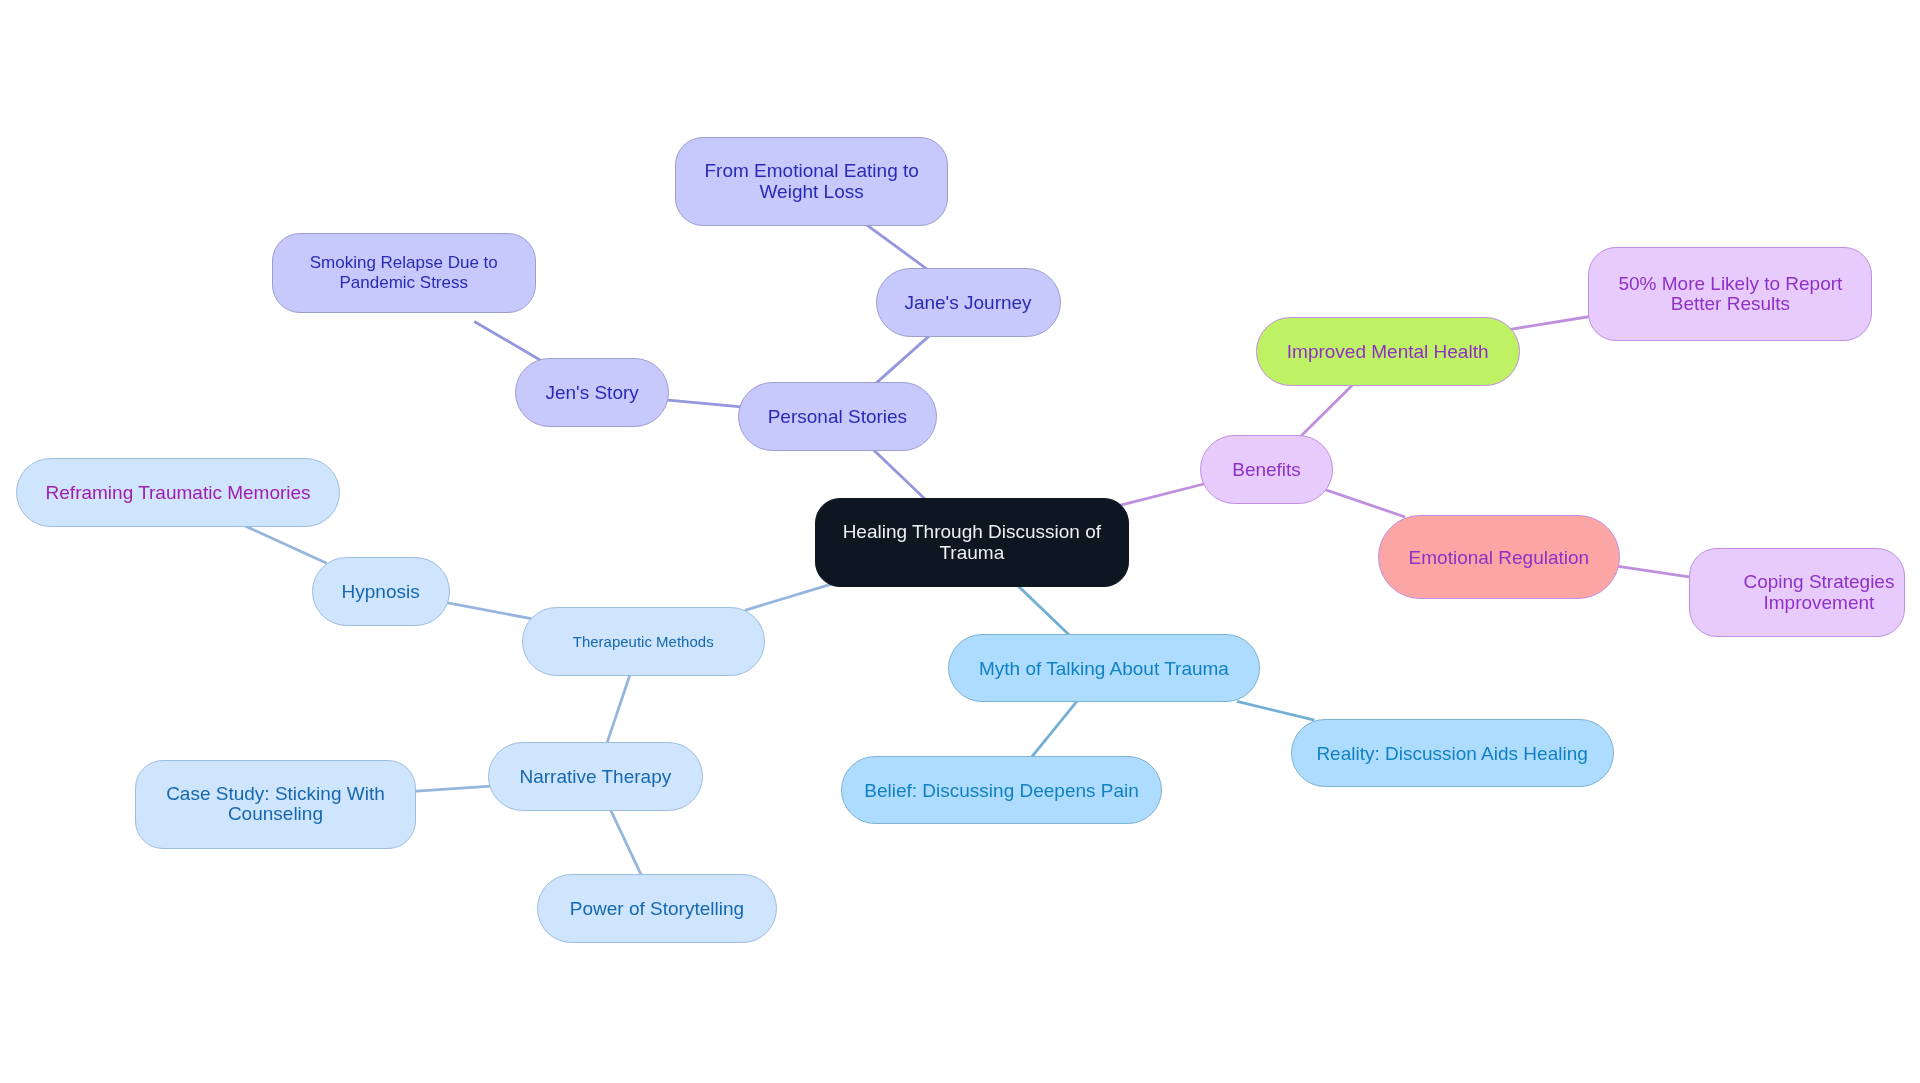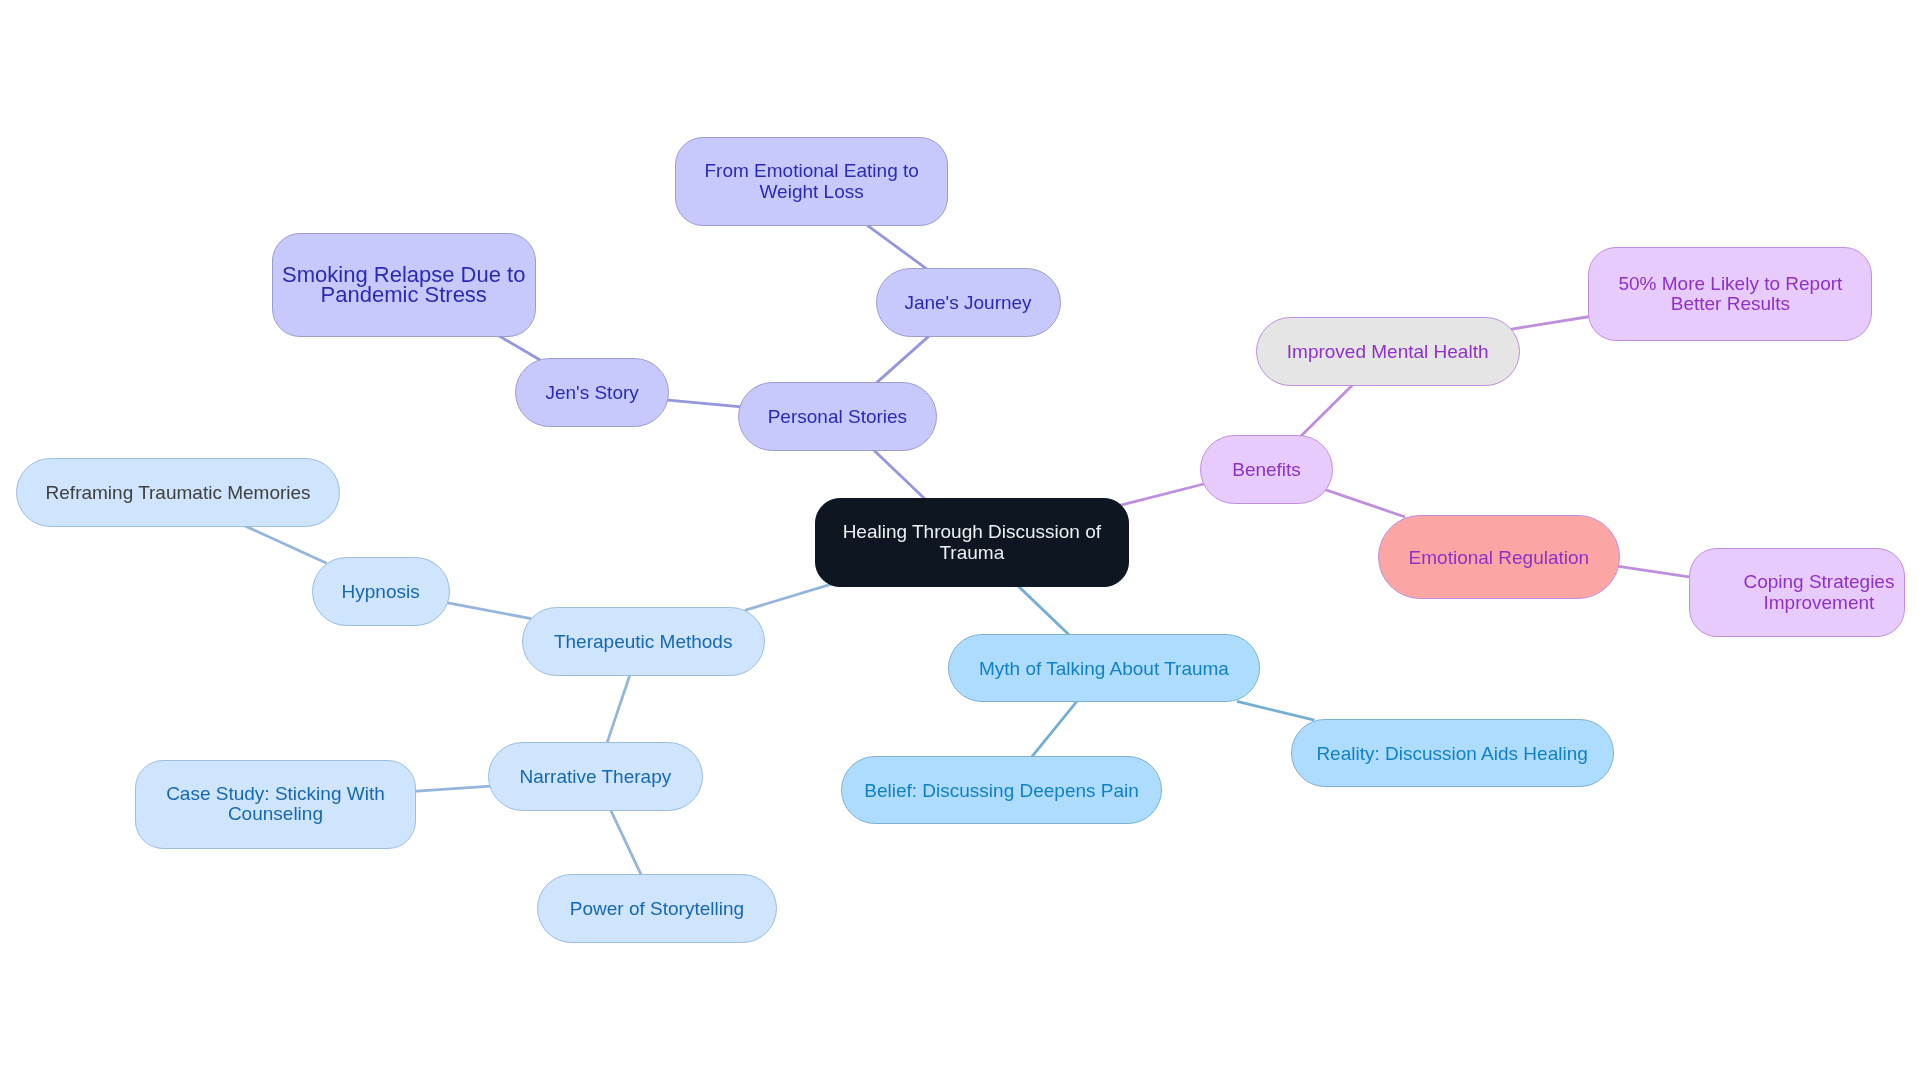--- a/index.html
+++ b/index.html
@@ -54,31 +54,31 @@
     <div class="node" style="left: 875.5px; top: 268px; width: 185px; height: 68.5px; background: rgb(199, 201, 252); border-color: rgb(155, 158, 204); color: rgb(42, 42, 180); font-size: 19px; align-items: center;">
       <span class="lbl">Jane's Journey</span>
     </div>
     <div class="node two-line" style="left: 675.3px; top: 137.4px; width: 272.7px; height: 88.5px; background: rgb(199, 201, 252); border-color: rgb(155, 158, 204); color: rgb(42, 42, 180); font-size: 19px;">
       <span class="lbl">From Emotional Eating to
 Weight Loss</span>
     </div>
     <div class="node" style="left: 515.4px; top: 358.3px; width: 153.4px; height: 68.5px; background: rgb(199, 201, 252); border-color: rgb(155, 158, 204); color: rgb(42, 42, 180); font-size: 19px;">
       <span class="lbl">Jen's Story</span>
     </div>
-    <div class="node two-line" style="left: 271.7px; top: 233.4px; width: 264.1px; height: 104px; background: rgb(199, 201, 252); border-color: rgb(155, 158, 204); color: rgb(42, 42, 180); font-size: 22px;">
+    <div class="node two-line" style="left: 271.7px; top: 233.4px; width: 264.1px; height: 80px; background: rgb(199, 201, 252); border-color: rgb(155, 158, 204); color: rgb(42, 42, 180); font-size: 17px;">
       <span class="lbl">Smoking Relapse Due to
 Pandemic Stress</span>
     </div>
-    <div class="node" style="left: 521.5px; top: 607px; width: 243.4px; height: 68.5px; background: rgb(207, 228, 253); border-color: rgb(157, 189, 223); color: rgb(22, 104, 176); font-size: 19px;">
+    <div class="node" style="left: 521.5px; top: 607px; width: 243.4px; height: 68.5px; background: rgb(207, 228, 253); border-color: rgb(157, 189, 223); color: rgb(22, 104, 176); font-size: 15px;">
       <span class="lbl">Therapeutic Methods</span>
     </div>
     <div class="node" style="left: 311.7px; top: 557px; width: 137.9px; height: 68.5px; background: rgb(207, 228, 253); border-color: rgb(157, 189, 223); color: rgb(22, 104, 176); font-size: 19px;">
       <span class="lbl">Hypnosis</span>
     </div>
-    <div class="node" style="left: 15.9px; top: 458px; width: 324.4px; height: 68.5px; background: rgb(207, 228, 253); border-color: rgb(157, 189, 223); color: #404040; font-size: 19px;">
+    <div class="node" style="left: 15.9px; top: 458px; width: 324.4px; height: 68.5px; background: rgb(207, 228, 253); border-color: rgb(157, 189, 223); color: #a21caf; font-size: 19px;">
       <span class="lbl">Reframing Traumatic Memories</span>
     </div>
     <div class="node" style="left: 487.6px; top: 742.1px; width: 215.5px; height: 68.5px; background: rgb(207, 228, 253); border-color: rgb(157, 189, 223); color: rgb(22, 104, 176); font-size: 19px;">
       <span class="lbl">Narrative Therapy</span>
     </div>
     <div class="node two-line" style="left: 135.3px; top: 760px; width: 280.3px; height: 88.5px; background: rgb(207, 228, 253); border-color: rgb(157, 189, 223); color: rgb(22, 104, 176); font-size: 19px;">
       <span class="lbl">Case Study: Sticking With
 Counseling</span>
     </div>
     <div class="node" style="left: 537.2px; top: 874.1px; width: 239.5px; height: 68.5px; background: rgb(207, 228, 253); border-color: rgb(157, 189, 223); color: rgb(22, 104, 176); font-size: 19px;">
@@ -89,21 +89,21 @@
     </div>
     <div class="node" style="left: 841.3px; top: 755.5px; width: 320.5px; height: 68.5px; background: rgb(173, 220, 255); border-color: rgb(127, 178, 208); color: rgb(17, 129, 196); font-size: 19px;">
       <span class="lbl">Belief: Discussing Deepens Pain</span>
     </div>
     <div class="node" style="left: 1290.6px; top: 718.8px; width: 323px; height: 68.5px; background: rgb(173, 220, 255); border-color: rgb(127, 178, 208); color: rgb(17, 129, 196); font-size: 19px;">
       <span class="lbl">Reality: Discussion Aids Healing</span>
     </div>
     <div class="node" style="left: 1199.8px; top: 435px; width: 133.5px; height: 68.5px; background: rgb(232, 203, 253); border-color: rgb(192, 143, 223); color: rgb(142, 49, 198); font-size: 19px;">
       <span class="lbl">Benefits</span>
     </div>
-    <div class="node" style="left: 1255.6px; top: 317px; width: 264.1px; height: 68.5px; background: #e5e5e5; border-color: rgb(192, 143, 223); color: rgb(142, 49, 198); font-size: 19px;">
+    <div class="node" style="left: 1255.6px; top: 317px; width: 264.1px; height: 68.5px; background: #bef264; border-color: rgb(192, 143, 223); color: rgb(142, 49, 198); font-size: 19px;">
       <span class="lbl">Improved Mental Health</span>
     </div>
     <div class="node two-line" style="left: 1588.3px; top: 247.4px; width: 284.2px; height: 94px; background: rgb(232, 203, 253); border-color: rgb(192, 143, 223); color: rgb(142, 49, 198); font-size: 19px;">
       <span class="lbl">50% More Likely to Report
 Better Results</span>
     </div>
     <div class="node" style="left: 1378.2px; top: 515.1px; width: 241.4px; height: 84px; background: #fca5a5; border-color: rgb(192, 143, 223); color: rgb(142, 49, 198); font-size: 19px; align-items: center;">
       <span class="lbl">Emotional Regulation</span>
     </div>
     <div class="node two-line" style="left: 1688.9px; top: 548.4px; width: 216.1px; height: 88.5px; background: rgb(232, 203, 253); border-color: rgb(192, 143, 223); color: rgb(142, 49, 198); font-size: 19px; padding-left: 44px;">

